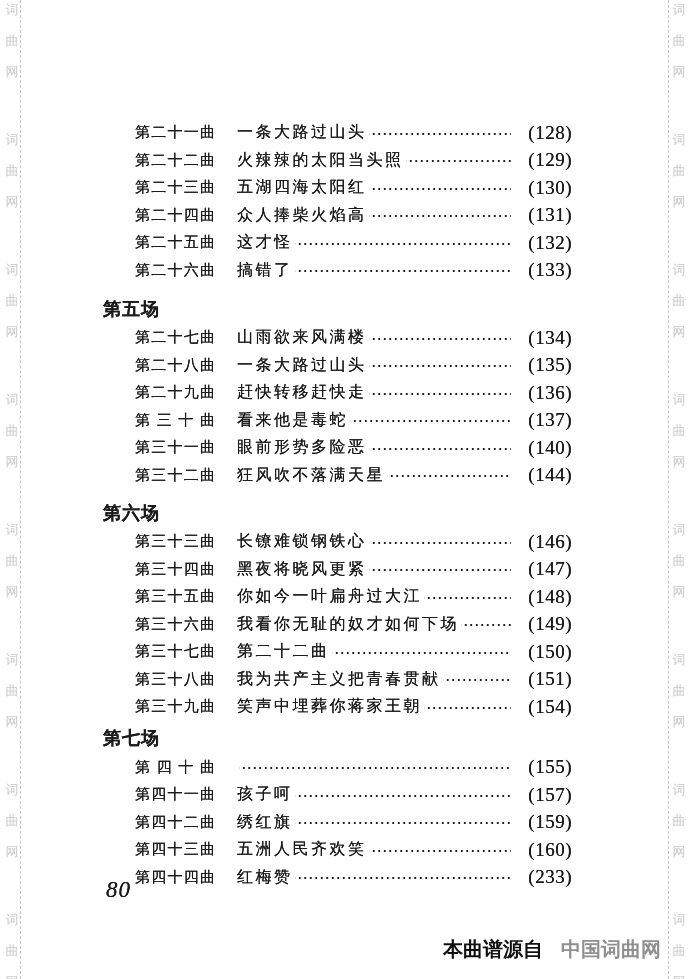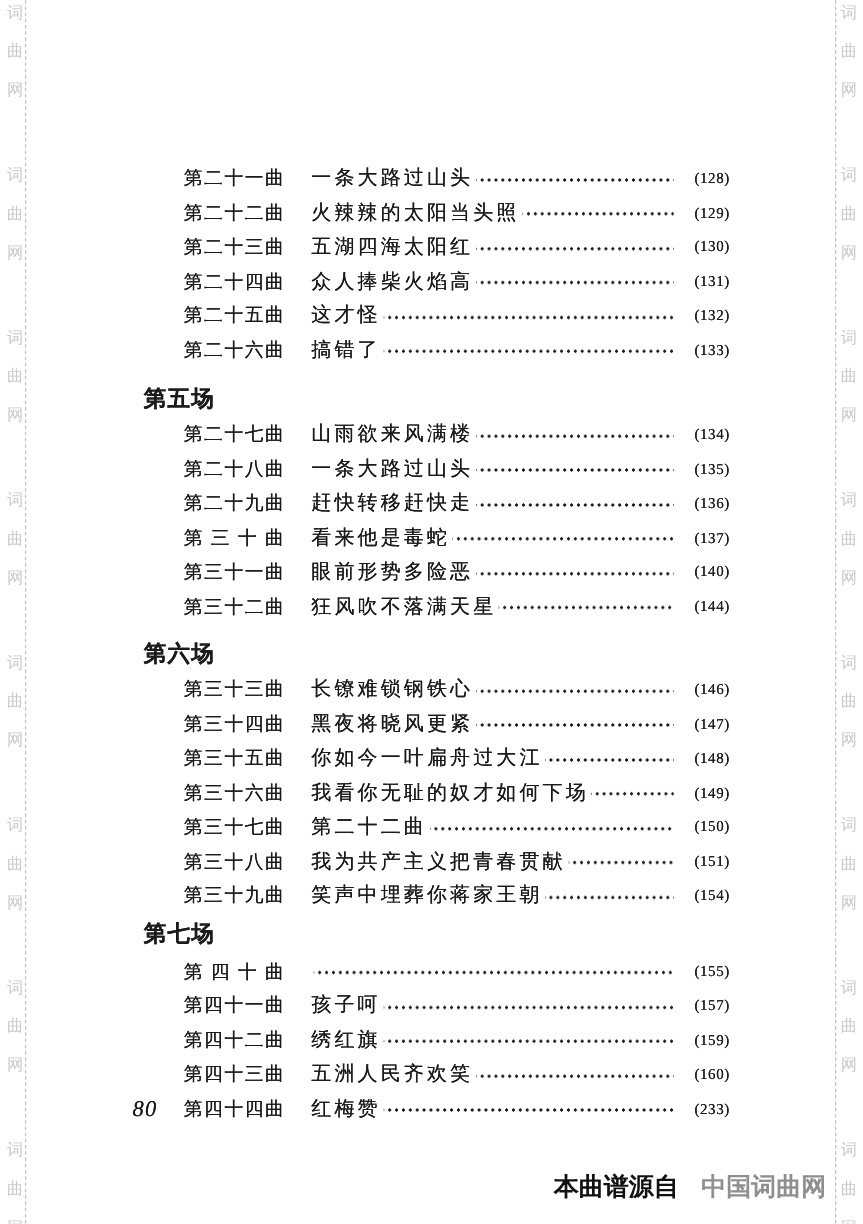--- a/index.html
+++ b/index.html
@@ -29,21 +29,21 @@
   .wm-group { margin-bottom:37px; }
   .wm-char { line-height:31px; height:31px; }
   
   .dash-line {
     position:absolute; top:0; bottom:0; width:0;
     border-left:1px dashed var(--dash);
   }
   .dash-line.left  { left:20px; }
   .dash-line.right { left:668px; }
   
-  .toc { position:absolute; left:0; top:129px; right:0;margin-left:12px; }
+  .toc { position:absolute; left:0; top:119px; right:0; }
   .toc-heading {
     margin:12px 0 1px 103px;
     font-family:"Liberation Sans", sans-serif;
     font-weight:bold; font-size:18px; line-height:27px;
     letter-spacing:1px;
     text-shadow:0 0 0.4px var(--text);
   }
   .toc-section.s3 .toc-heading { margin-top:11px; }
   .toc-section.s4 .toc-heading { margin-top:5px;font-family:Liberation Mono, monospace; }
   .toc-row {
@@ -62,28 +62,28 @@
     text-shadow:0 0 0.4px var(--text);
   }
   .toc-leader {
     flex:1 1 auto; align-self:stretch; margin:0 1px 0 2px;
     background-image:radial-gradient(circle, var(--text) 1.1px, transparent 1.4px);
     background-size:5.5px 6px;
     background-repeat:repeat-x;
     background-position:2px 54%;
   }
   .toc-page {
-    flex:none; font-size:12px; letter-spacing:0.5px;
+    flex:none; font-size:19px; letter-spacing:0.5px;
     text-shadow:0 0 0.4px var(--text);
     padding-left:16px;
   }
   
   .page-number {
     position:absolute; left:106px; top:877px;
-    font-style:italic; font-size:18px; letter-spacing:1px;
+    font-style:italic; font-size:23px; letter-spacing:1px;
     text-shadow:0 0 0.4px var(--text);
   }
   
   .footer {
     position:absolute; right:29px; top:936px;
     display:flex; gap:18px;
     font-family:"Liberation Sans", sans-serif;
     font-weight:bold; font-size:20px; white-space:nowrap;
   }
   .footer-prefix { color:var(--prefix); }

